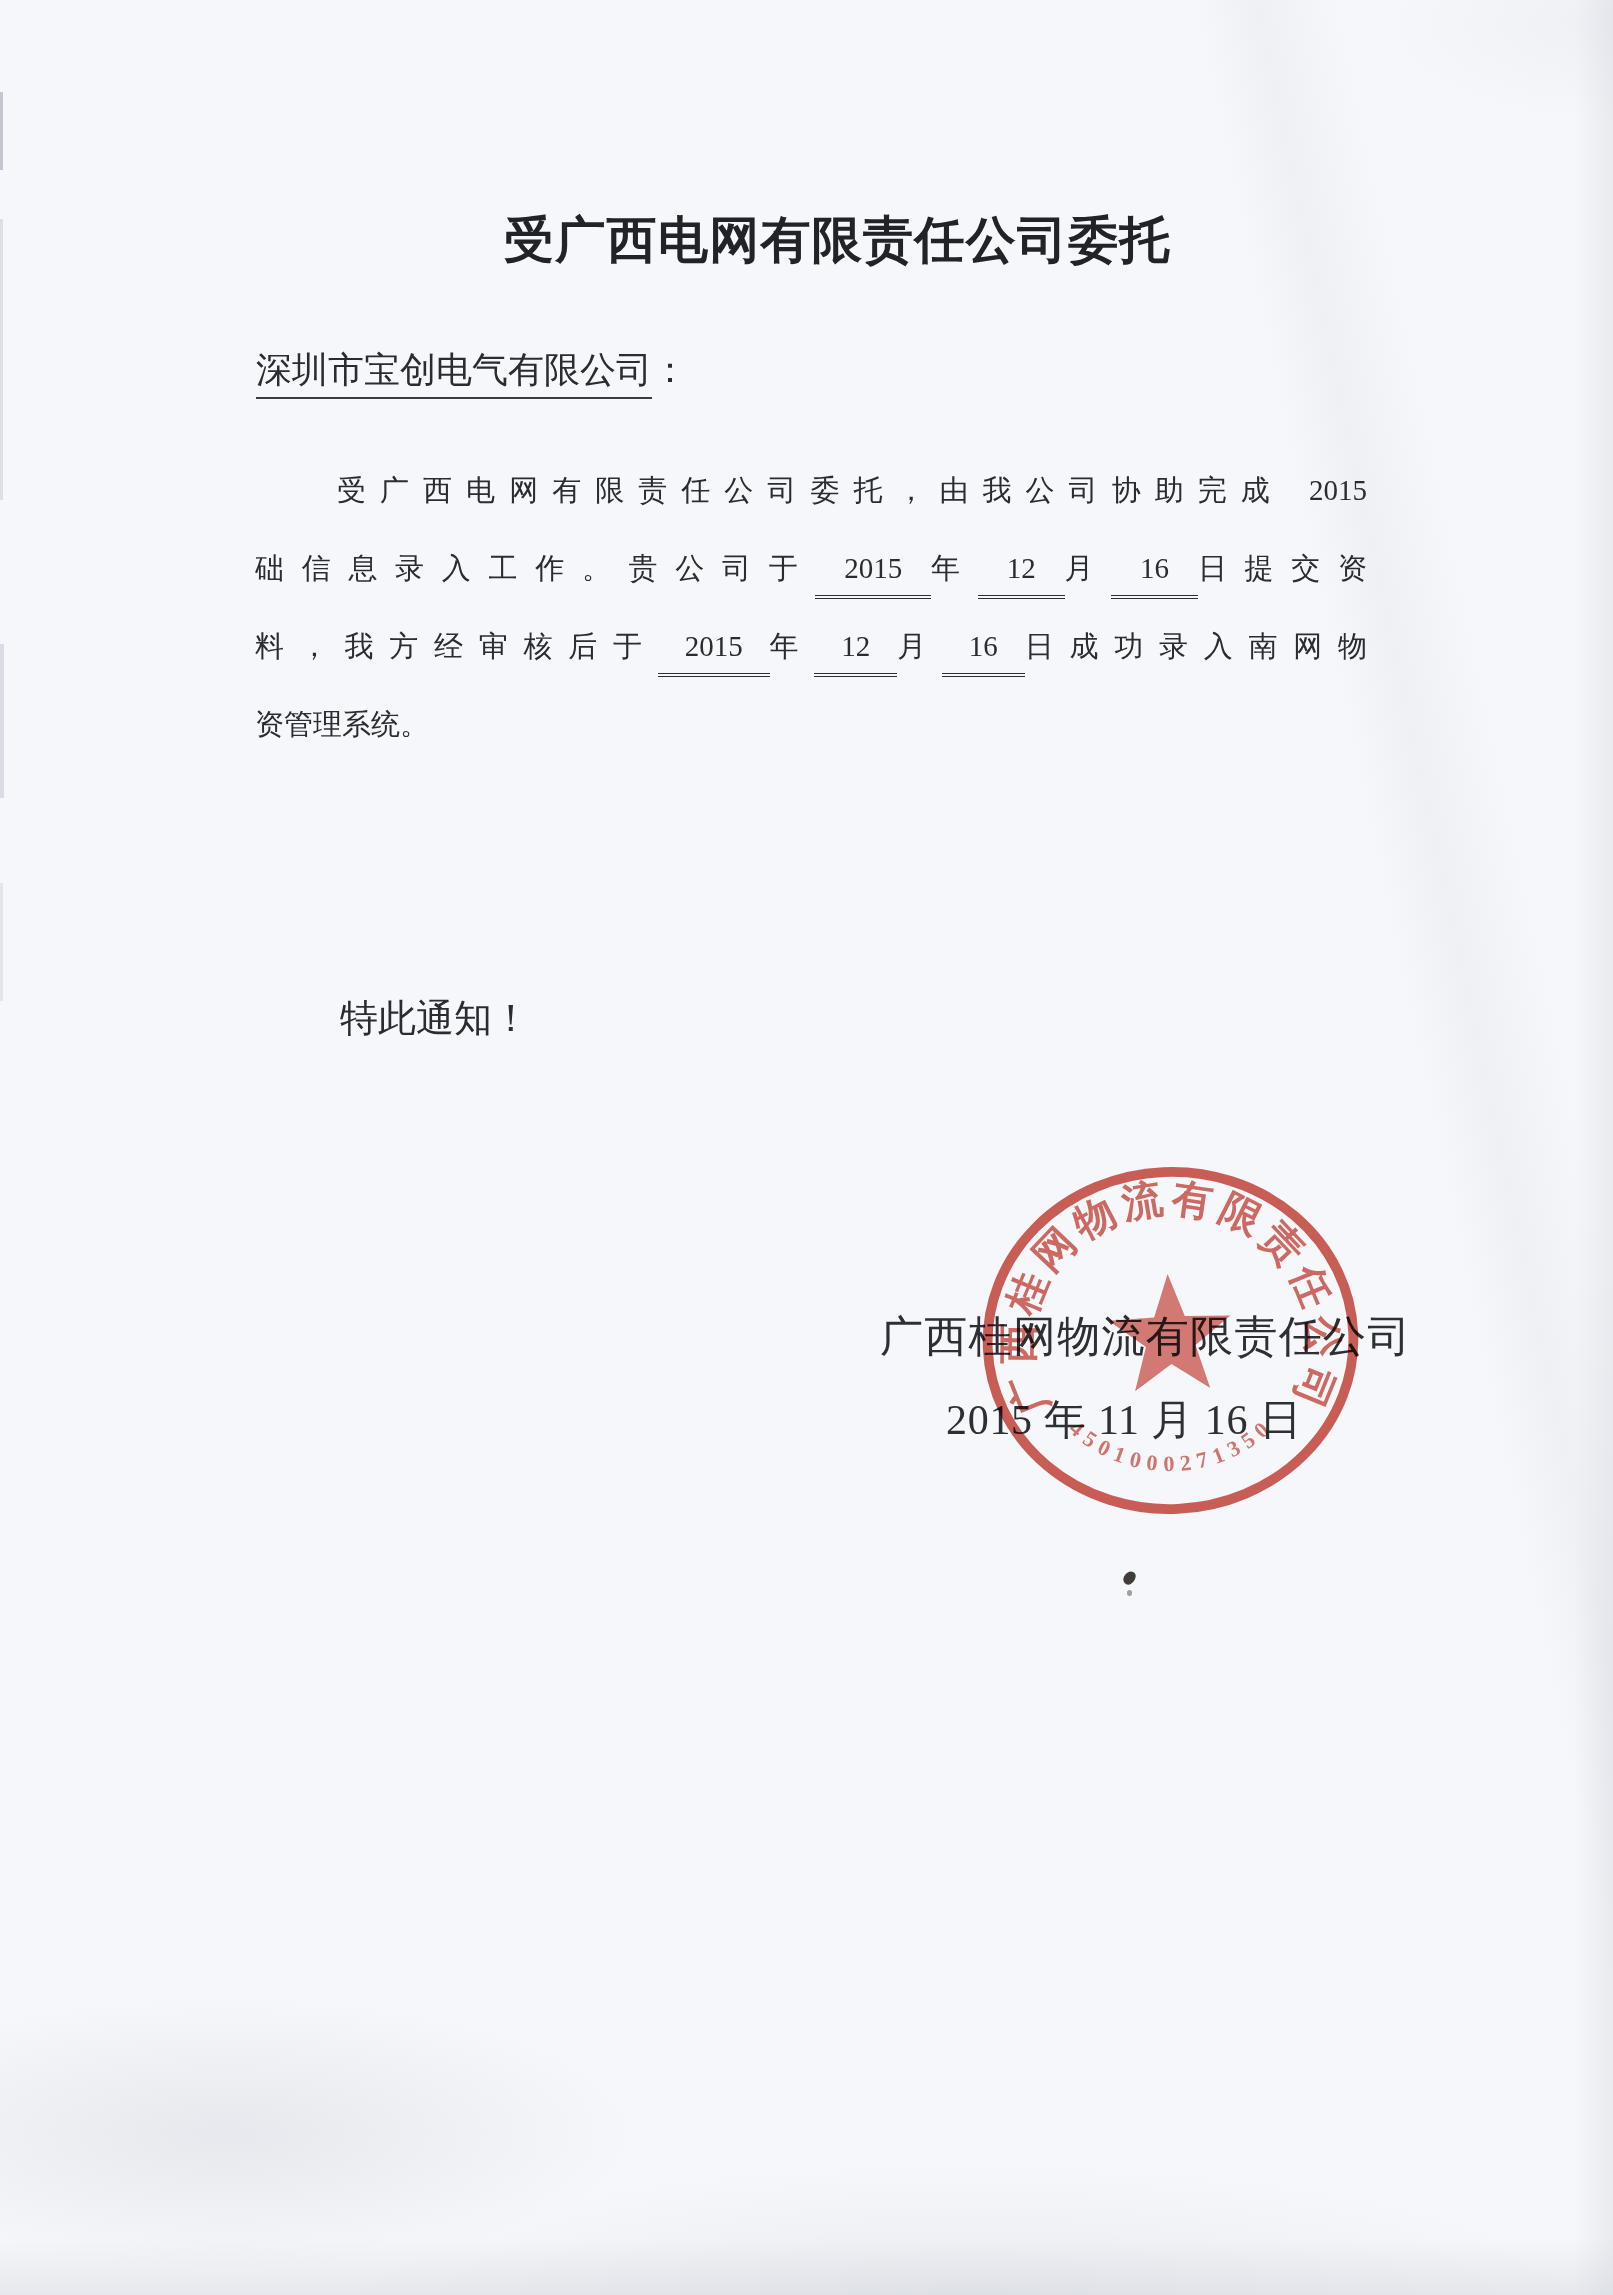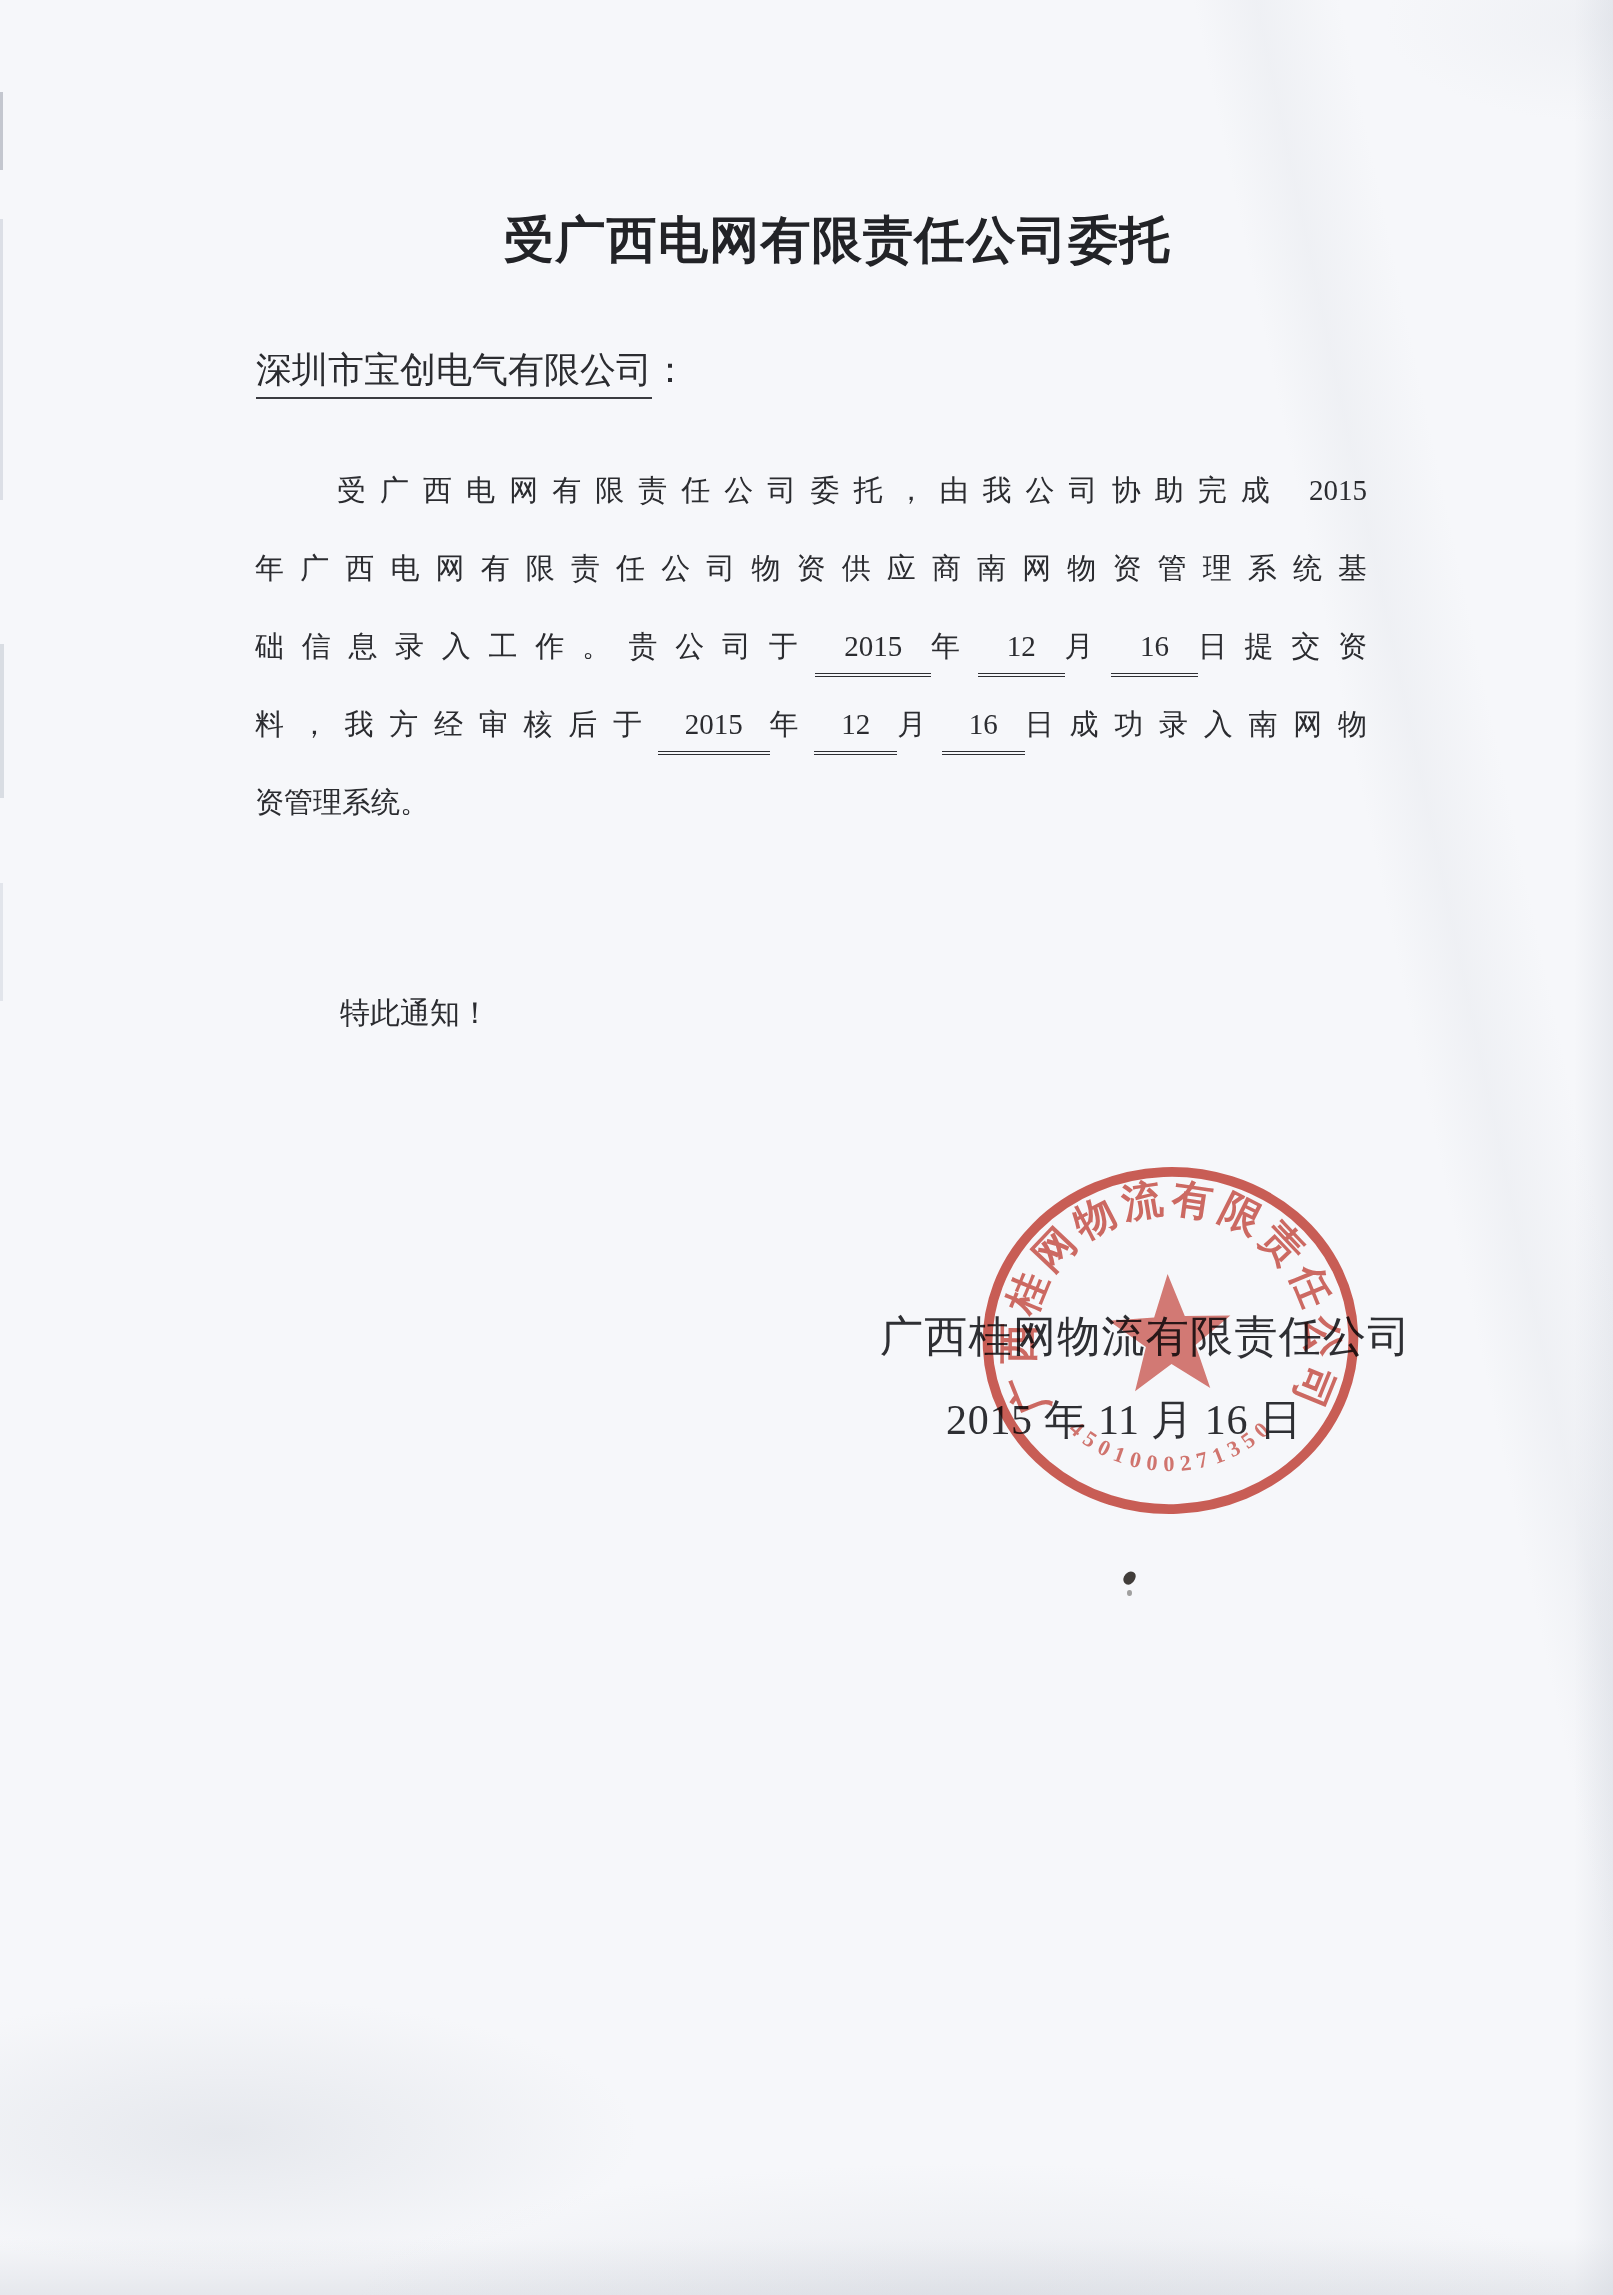--- a/index.html
+++ b/index.html
@@ -40,21 +40,21 @@
     position:absolute;left:255px;top:451px;width:1112px;
     font-size:29px;line-height:78px;word-spacing:3.9px;
   }
   .body-line{white-space:nowrap;}
   .body-line.justify{white-space:normal;text-align:justify;text-align-last:justify;}
   .body-line.indent{text-indent:82px;}
   .u{border-bottom:4.6px double #2e2f33;padding-bottom:11px;white-space:pre;}
 
   .closing{
     position:absolute;left:340px;top:993px;
-    font-size:30px;white-space:nowrap;
+    font-size:38px;white-space:nowrap;
   }
   .sig-company{
     position:absolute;left:880px;top:1308px;
     font-size:43px;letter-spacing:1.3px;white-space:nowrap;color:#2e2f33;
   }
   .sig-date{
     position:absolute;left:946px;top:1392px;
     font-size:42px;letter-spacing:0.7px;white-space:nowrap;color:#2e2f33;
   }
 
@@ -84,21 +84,20 @@
   <div class="edge-mark m2"></div>
   <div class="edge-mark m3"></div>
   <div class="edge-mark m4"></div>
 
   <div class="title">受广西电网有限责任公司委托</div>
 
   <div class="recipient"><span class="recipient-name">深圳市宝创电气有限公司</span><span>：</span></div>
 
   <div class="body-block">
       <div class="body-line indent justify"><span>受广西电网有限责任公司委托，由我公司协助完成 2015</span></div>
-      <div class="body-line justify"><span>年广西电网有限责任公司物资供应商南网物资管理系统基</span></div>
       <div class="body-line justify"><span>础信息录入工作。贵公司于</span><span class="u"> 2015 </span><span>年</span><span class="u"> 12 </span><span>月</span><span class="u"> 16 </span><span>日提交资</span></div>
       <div class="body-line justify"><span>料，我方经审核后于</span><span class="u"> 2015 </span><span>年</span><span class="u"> 12 </span><span>月</span><span class="u"> 16 </span><span>日成功录入南网物</span></div>
       <div class="body-line"><span>资管理系统。</span></div>
     </div>
 
   <div class="closing">特此通知！</div>
 
   <div class="sig-company">广西桂网物流有限责任公司</div>
   <div class="sig-date">2015 年 11 月 16 日</div>
 

